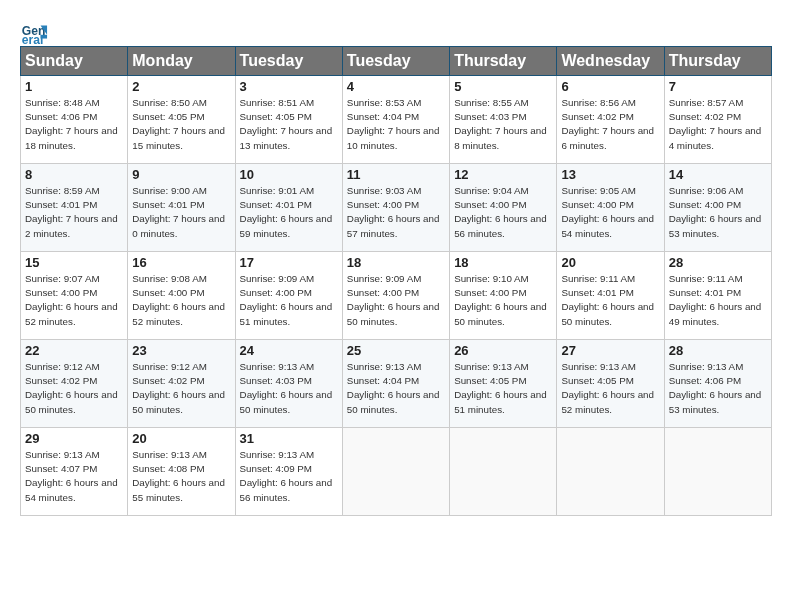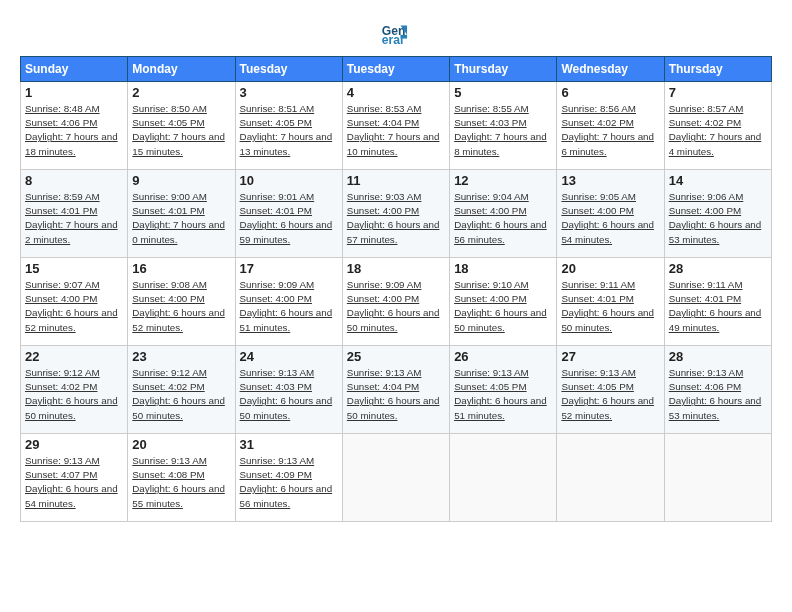--- a/index.html
+++ b/index.html
@@ -11,23 +11,22 @@
       overflow: hidden;
     }
     .page {
       width: 792px;
       height: 612px;
       padding: 18px 20px 10px 20px;
       background: #fff;
     }
     .header {
       display: flex;
-      justify-content: center;
+      justify-content: flex-start;
       align-items: flex-start;
-      margin-bottom: 10px;
     }
     .logo {
       display: flex;
       align-items: center;
     }
     .logo-icon {
       width: 28px;
       height: 28px;
       margin-right: 4px;
     }
@@ -44,25 +43,25 @@
       font-size: 14px;
       color: #555;
       text-align: right;
     }
     .calendar {
       width: 100%;
       border-collapse: collapse;
       font-size: 10.5px;
     }
     .calendar thead tr th {
-      background: #3b82f6;
+      background: #737373;
       color: #fff;
       padding: 5px 4px;
       text-align: left;
-      font-size: 12px;
+      font-size: 16px;
       font-weight: bold;
       border: 1px solid #1a5276;
     }
     .calendar tbody tr td {
       border: 1px solid #ccc;
       vertical-align: top;
       padding: 3px 4px;
       width: calc(100%/7);
       height: 88px;
       background: #fff;
@@ -74,21 +73,20 @@
       font-size: 13px;
       font-weight: bold;
       color: #222;
       display: block;
       margin-bottom: 2px;
     }
     .day-detail {
       font-size: 9.8px;
       color: #333;
       line-height: 1.45;
-      text-decoration: underline;
     }
     .empty-cell {
       background: #f9f9f9 !important;
     }
   </style>
 </head>
 <body>
 
 <div class="page">
   <div class="header">

